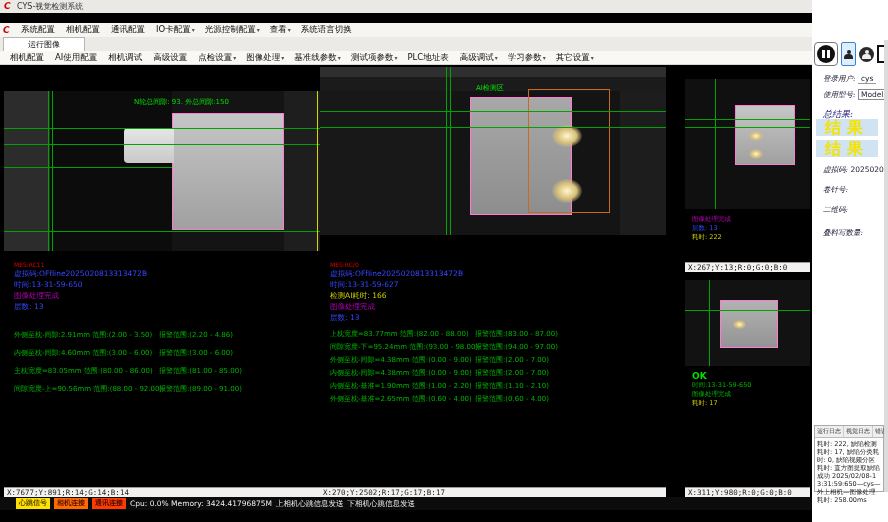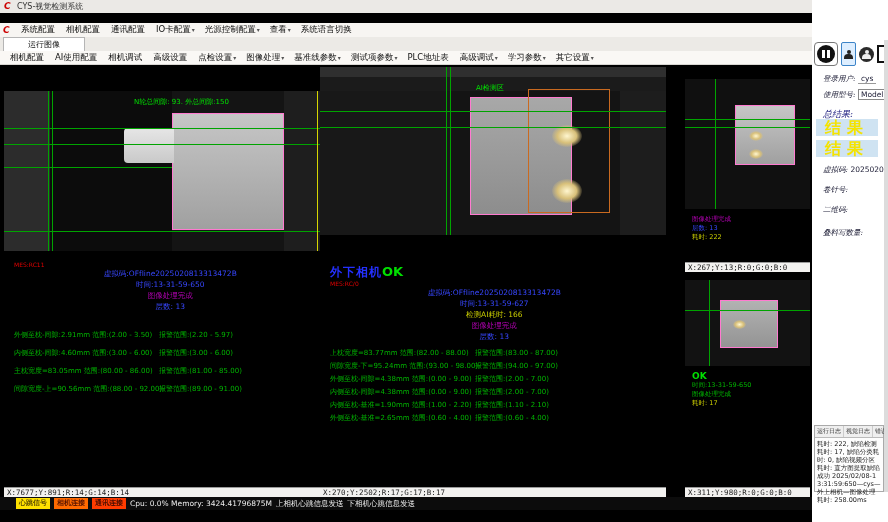--- a/index.html
+++ b/index.html
@@ -52,21 +52,21 @@
   .orect { position:absolute; border:1px solid #c96a20; }
   .glow { position:absolute; border-radius:50%;
           background:radial-gradient(ellipse at center,#fff6cf 0%,#d8c07a 45%,rgba(0,0,0,0) 75%); }
   .roi-label { position:absolute; font-size:7px; color:#00e000; white-space:nowrap; }
 
   
   .panel-body { position:absolute; left:10px; width:95%; color:#0f0; }
   .cam-title { font-size:12px; font-weight:bold; color:#2430ff; line-height:12px; letter-spacing:1px; }
   .cam-ok { color:#00e000; font-weight:bold; font-size:13px; letter-spacing:0; }
   .mes-line { font-size:6px; color:#e00000; line-height:7px; }
-  .info { font-size:7.5px; line-height:11px; white-space:nowrap;text-align:center; }
+  .info { font-size:7.5px; line-height:11px; white-space:nowrap; }
   .c-blue { color:#3747ff; } .c-mag { color:#b400b4; } .c-yel { color:#cdd000; }
   .meas-list { margin-top:18px; }
   .meas-list.mid { margin-top:6px; }
   .meas-row { position:relative; height:18px; font-size:7px; color:#00b400; white-space:nowrap; }
   .meas-list.mid .meas-row { height:13px; }
   .meas-alarm { position:absolute; left:145px; top:0; color:#00b400; }
 
   .thumb-lines { position:absolute; left:7px; font-size:6.5px; line-height:9px; white-space:nowrap; }
   .t-ok { font-size:9px; font-weight:bold; color:#00e000; }
 
@@ -193,21 +193,21 @@
     <div class="panel-body" style="top:196px">
       <div class="mes-line">MES:RC11</div>
       <div class="info c-blue">虚拟码:OFfIine2025020813313472B</div>
       <div class="info c-blue">时间:13-31-59-650</div>
       <div class="info c-mag">图像处理完成</div>
       <div class="info c-blue">层数: 13</div>
       <div class="meas-list">
 
           <div class="meas-row">
             <span>外侧至枕-间隙:2.91mm 范围:(2.00 - 3.50)</span>
-            <span class="meas-alarm">报警范围:(2.20 - 5.97)</span>
+            <span class="meas-alarm">报警范围:(2.20 - 4.86)</span>
           </div>
 
           <div class="meas-row">
             <span>内侧至枕-间隙:4.60mm 范围:(3.00 - 6.00)</span>
             <span class="meas-alarm">报警范围:(3.00 - 6.00)</span>
           </div>
 
           <div class="meas-row">
             <span>主枕宽度=83.05mm 范围:(80.00 - 86.00)</span>
             <span class="meas-alarm">报警范围:(81.00 - 85.00)</span>
@@ -233,21 +233,20 @@
       <div class="orect" style="left:208px;top:22px;width:82px;height:124px"></div>
       <div class="glow" style="left:232px;top:58px;width:30px;height:22px"></div>
       <div class="glow" style="left:232px;top:112px;width:30px;height:24px"></div>
       <div class="hline" style="left:0;top:44px;width:346px"></div>
       <div class="hline" style="left:0;top:60px;width:346px"></div>
       <div class="vline-g" style="left:126px;top:0;height:168px"></div>
       <div class="vline-g" style="left:130px;top:0;height:168px"></div>
       <div class="roi-label" style="left:156px;top:16px">AI检测区</div>
     </div>
     <div class="panel-body" style="top:196px">
-      <div><span class="cam-title">外下相机</span><span class="cam-ok">OK</span></div>
       <div class="mes-line">MES:RC/0</div>
       <div class="info c-blue">虚拟码:OFfIine2025020813313472B</div>
       <div class="info c-blue">时间:13-31-59-627</div>
       <div class="info c-yel">检测AI耗时: 166</div>
       <div class="info c-mag">图像处理完成</div>
       <div class="info c-blue">层数: 13</div>
       <div class="meas-list mid">
 
           <div class="meas-row">
             <span>上枕宽度=83.77mm 范围:(82.00 - 88.00)</span>

